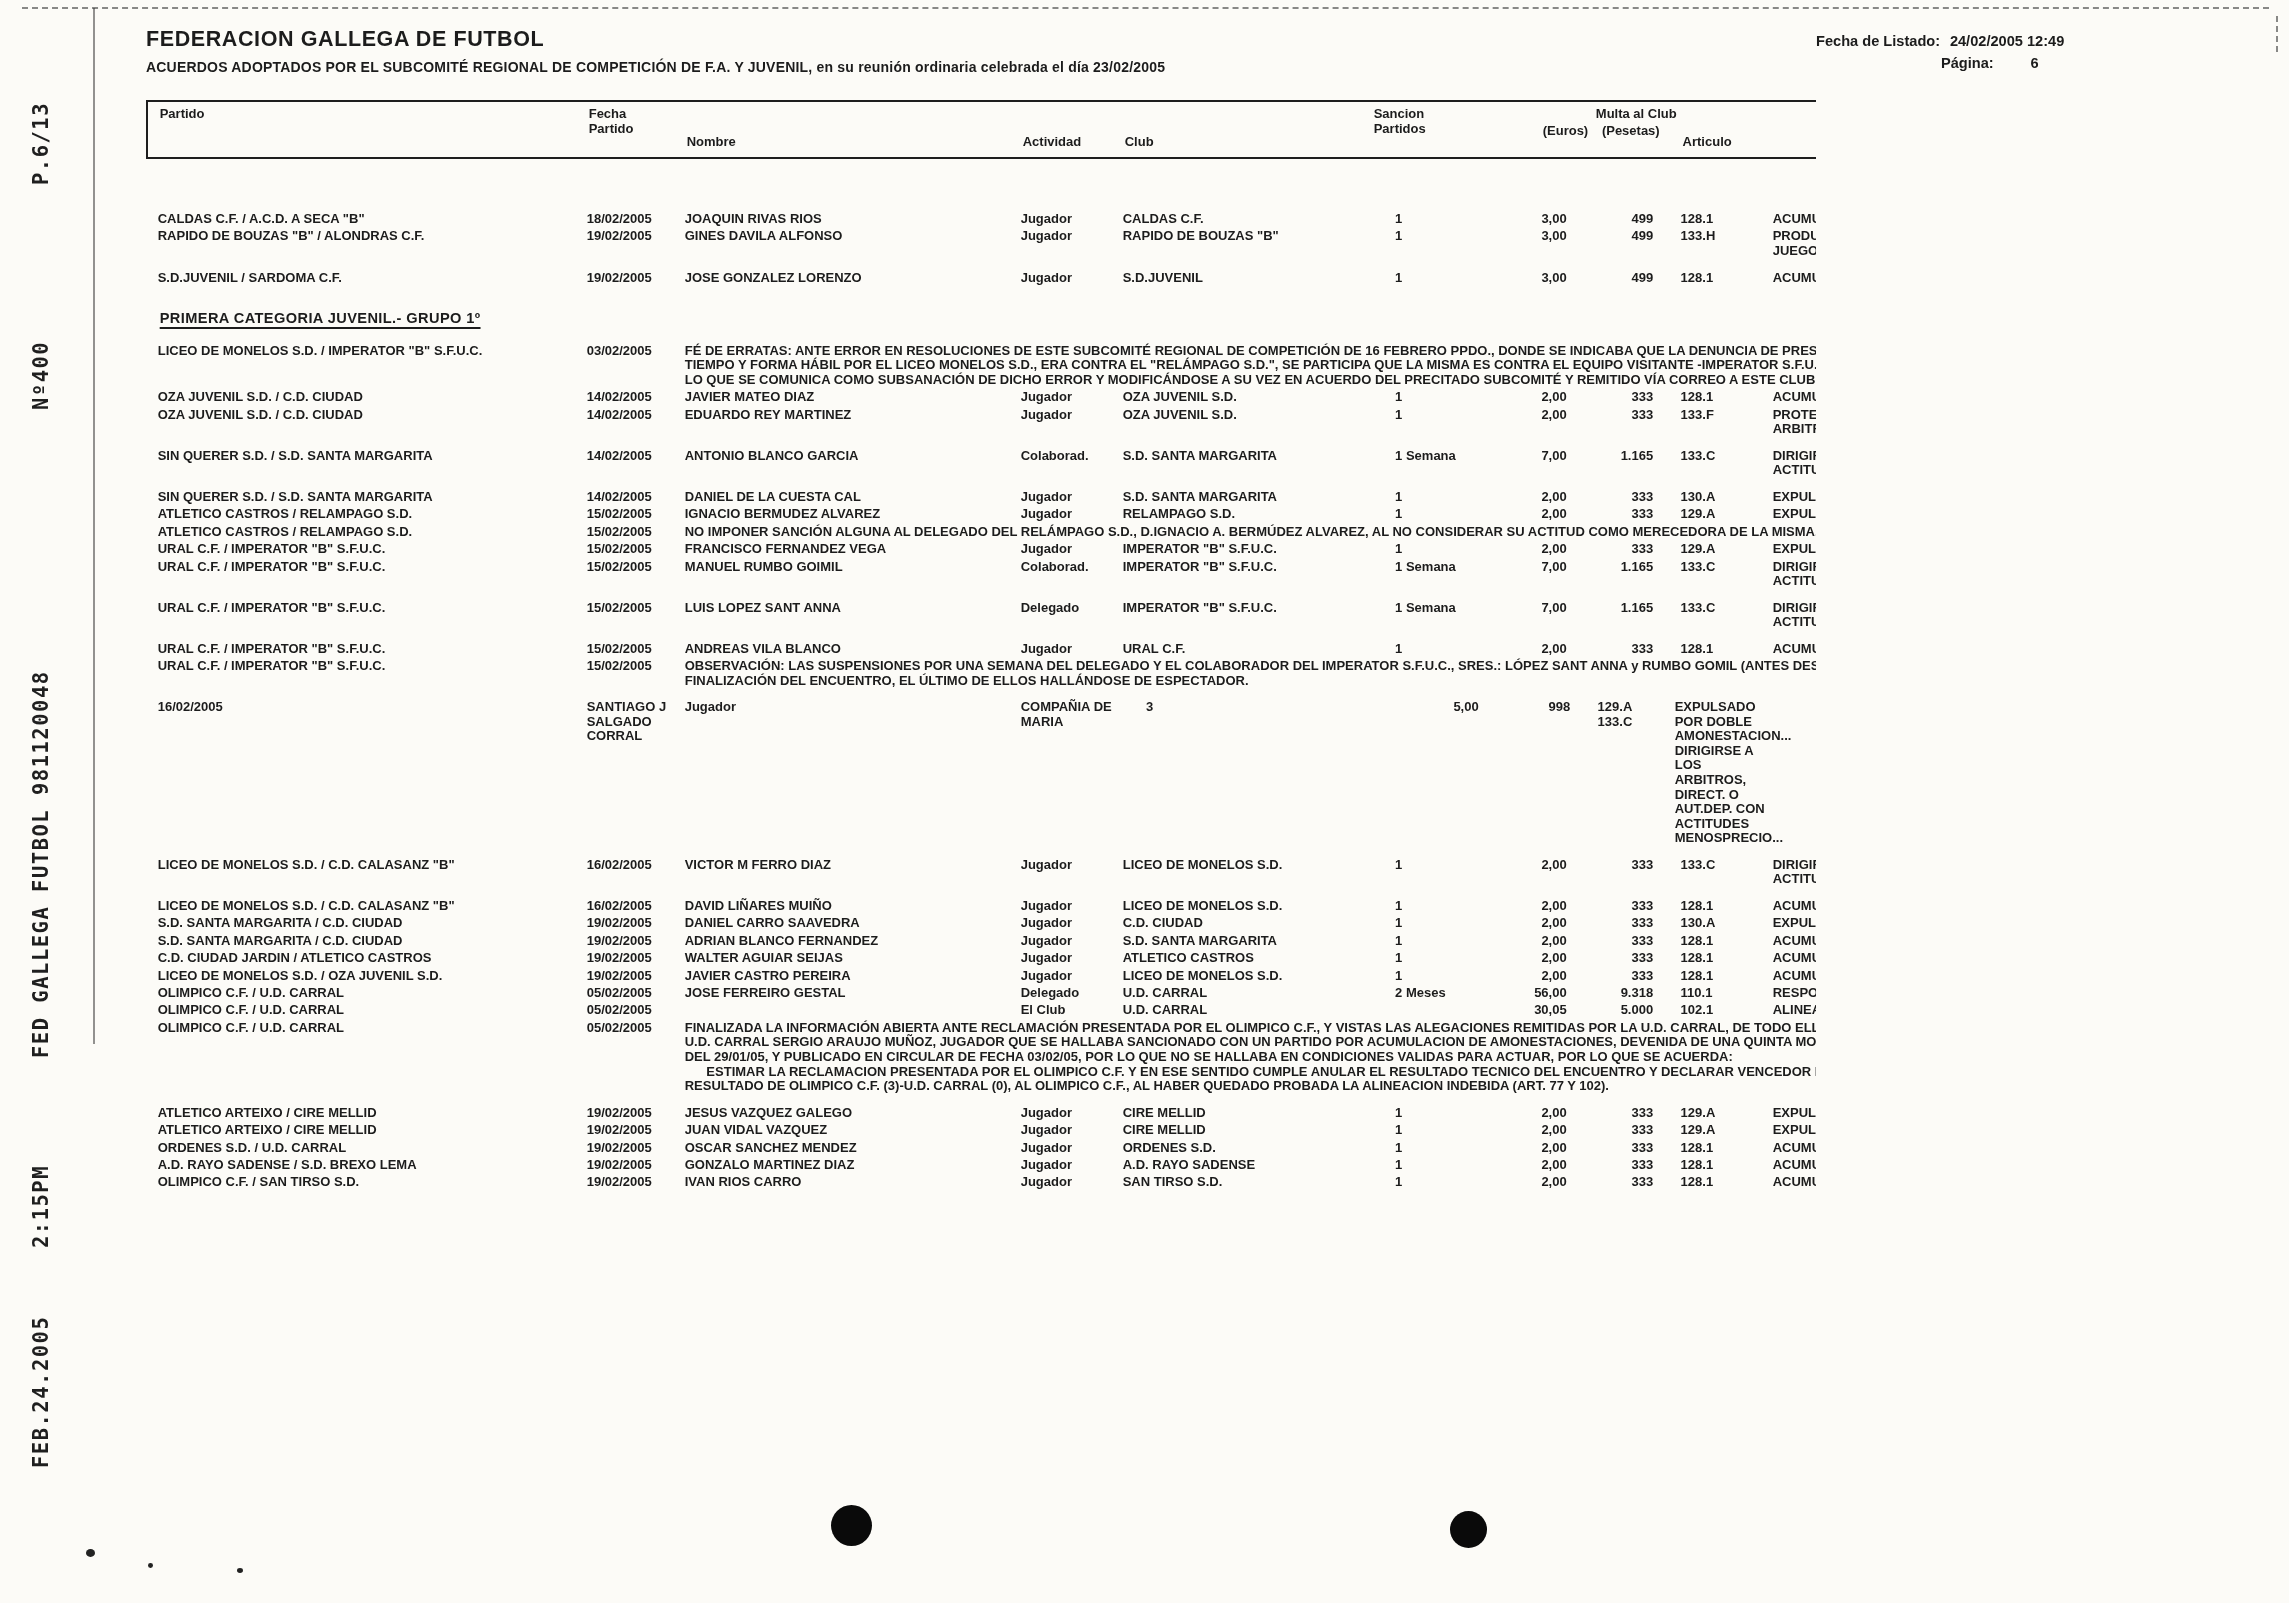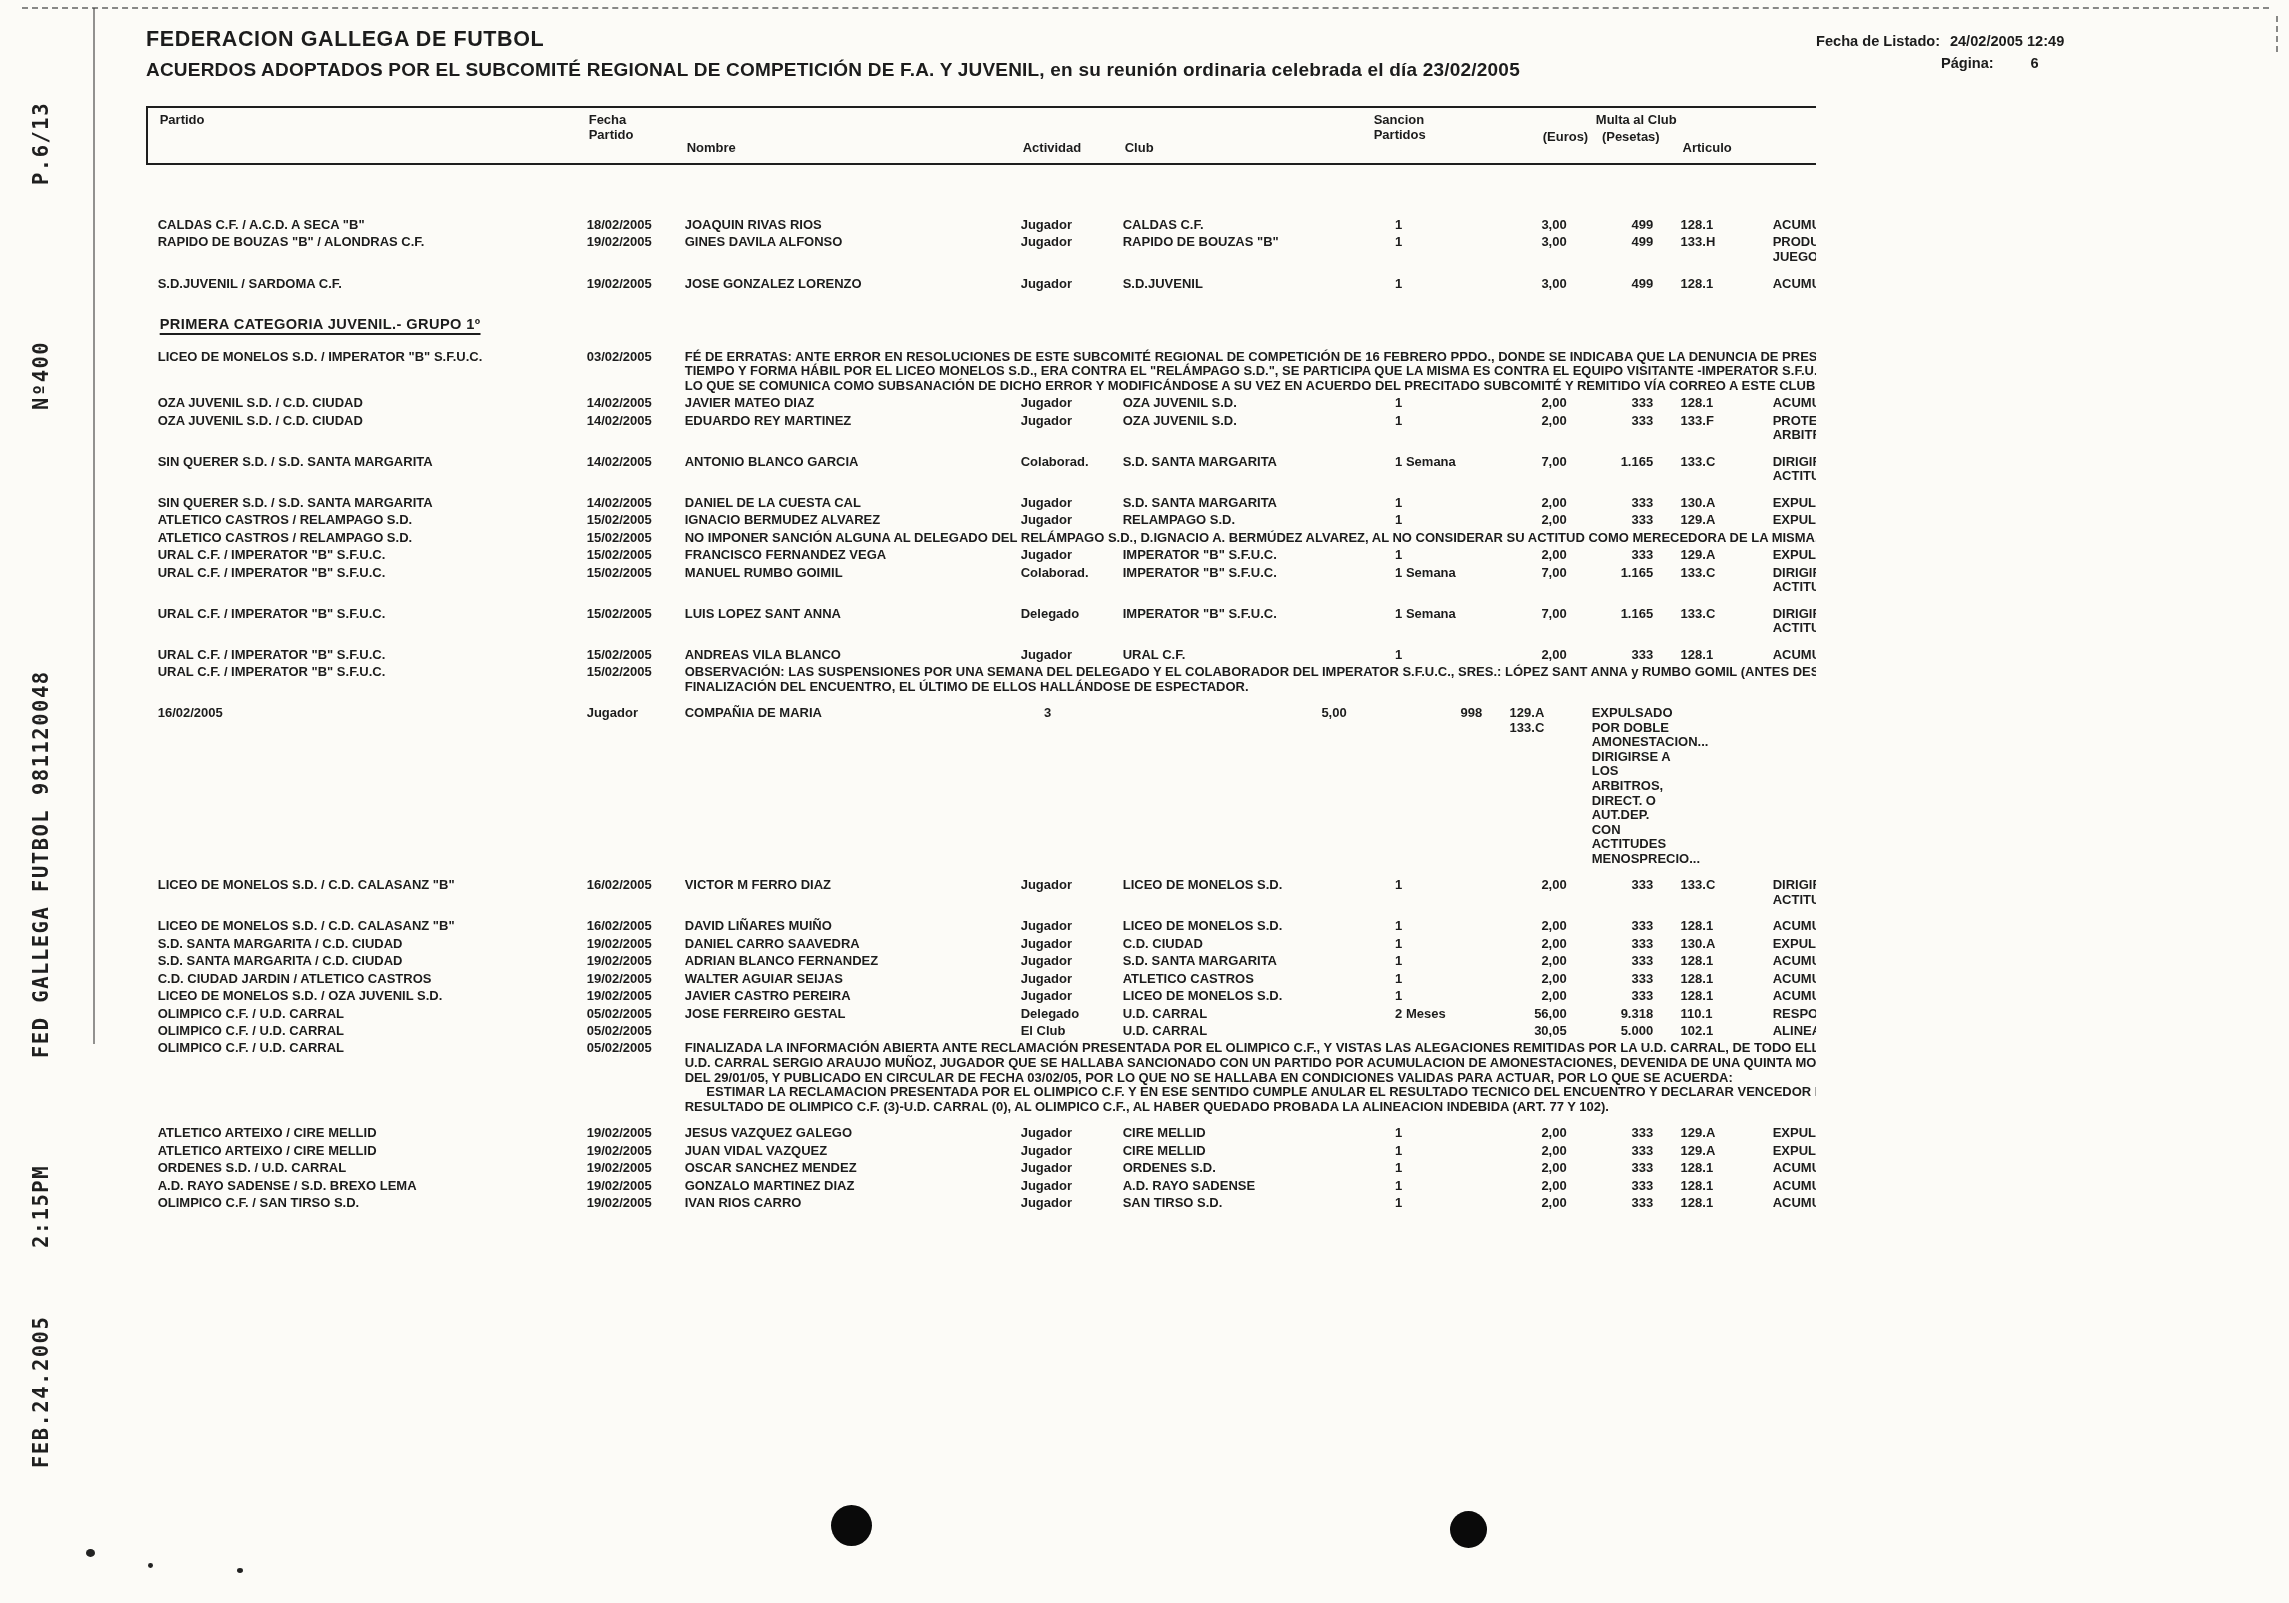--- a/index.html
+++ b/index.html
@@ -28,21 +28,21 @@
   
   .fax-seg {
     position:absolute; left:29px; transform-origin:0 0; transform:rotate(-90deg);
     font-family:"DejaVu Sans Mono", monospace; font-size:20.5px; font-weight:700;
     letter-spacing:1.5px; color:#1f1f1f; white-space:nowrap;
   }
 
   
   .doc { position:absolute; left:146px; top:27px; width:2136px; }
   .org-title { font-size:21.5px; letter-spacing:0.6px; }
-  .subtitle { font-size:19px; margin-top:6.8px; letter-spacing:0.2px; }
+  .subtitle { font-size:14px; margin-top:6.8px; letter-spacing:0.2px; }
   .meta { position:absolute; left:1670px; top:5.9px; font-size:14.6px; }
   .meta-line { display:flex; gap:9.8px; white-space:nowrap; }
   .meta-line.page { margin-top:5.9px; }
   .meta-line.page .lbl { margin-left:125px; }
   .meta-line.page .val { margin-left:27px; }
 
   .thead {
     display:grid; grid-template-columns:var(--cols);
     border:2.9px solid #1e1e1e; margin-top:25px;
     min-height:59px; padding:4.9px 0 6.8px 11.7px;
@@ -304,20 +304,21 @@
             <div class="c c-articulo">128.1</div>
             <div class="c c-infraccion">ACUMULACION DE AMONESTACIONES</div>
           </div>
           <div class="trow">
             <div class="c c-partido">URAL C.F. / IMPERATOR "B" S.F.U.C.</div>
             <div class="c c-fecha">15/02/2005</div>
             <div class="c c-note">OBSERVACIÓN: LAS SUSPENSIONES POR UNA SEMANA DEL DELEGADO Y EL COLABORADOR DEL IMPERATOR S.F.U.C., SRES.: LÓPEZ SANT ANNA y RUMBO GOMIL (ANTES DESCRITAS), LO SON POR MENOSPRECIAR AL COLEGIADO A LA FINALIZACIÓN DEL ENCUENTRO, EL ÚLTIMO DE ELLOS HALLÁNDOSE DE ESPECTADOR.</div>
           </div>
           <div class="trow gap">
             <div class="c c-fecha">16/02/2005</div>
+            <div class="c c-nombre">SANTIAGO J SALGADO CORRAL</div>
             <div class="c c-actividad">Jugador</div>
             <div class="c c-club">COMPAÑIA DE MARIA</div>
             <div class="c c-sancion">3</div>
             <div class="c c-euros">5,00</div>
             <div class="c c-pesetas">998</div>
             <div class="c c-articulo">129.A
 133.C</div>
             <div class="c c-infraccion">EXPULSADO POR DOBLE AMONESTACION...
 DIRIGIRSE A LOS ARBITROS, DIRECT. O AUT.DEP. CON
 ACTITUDES MENOSPRECIO...</div>

